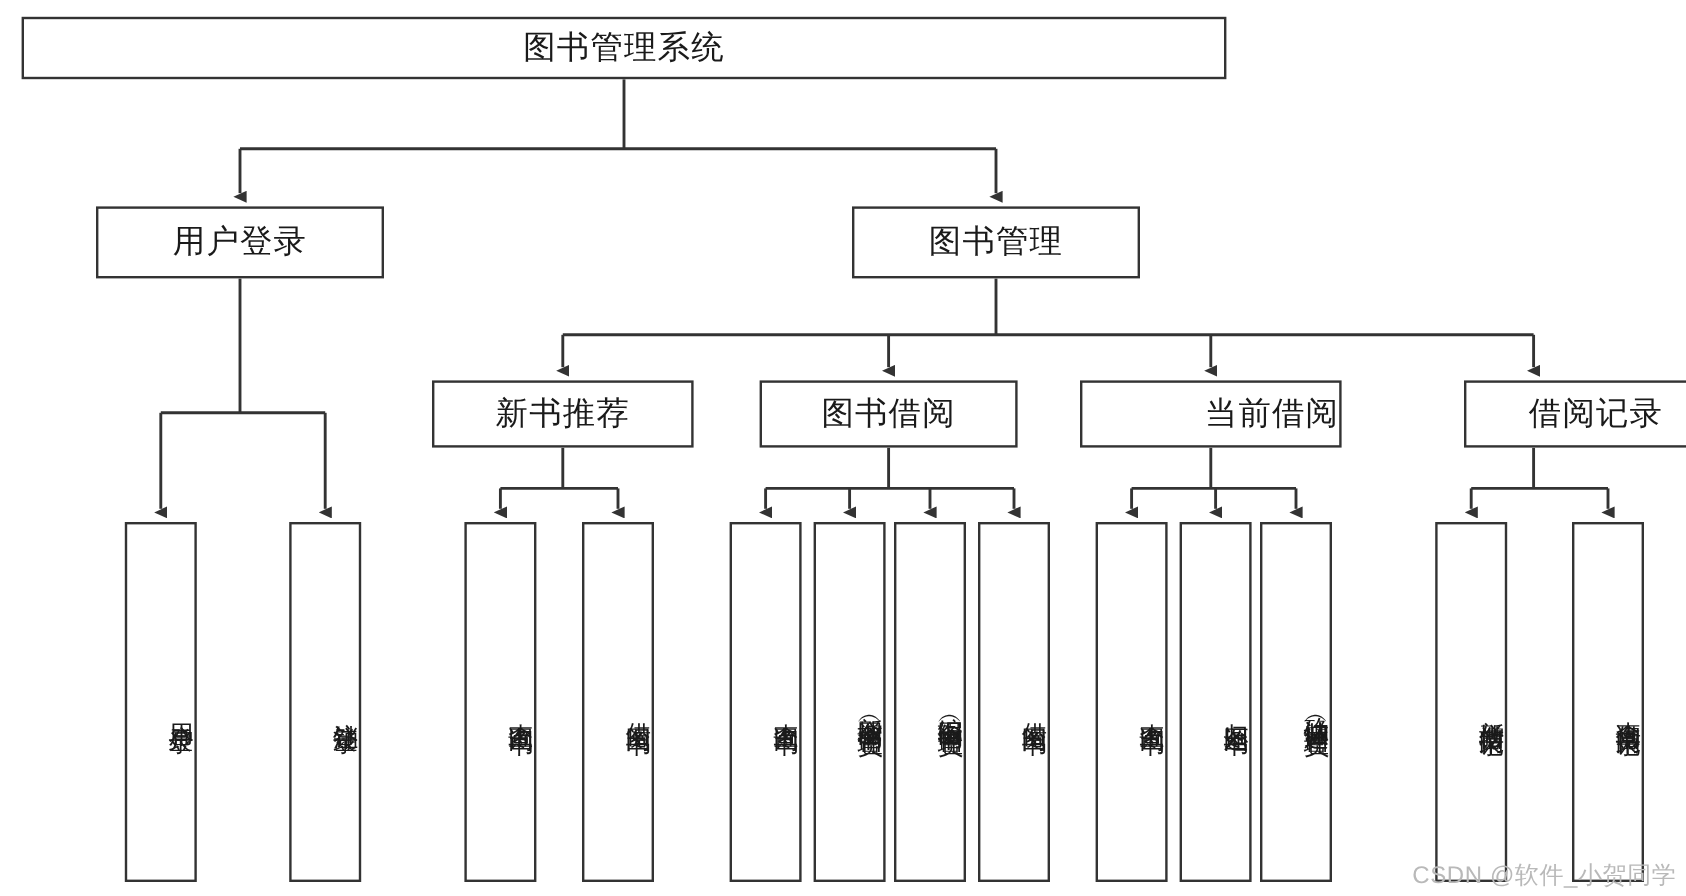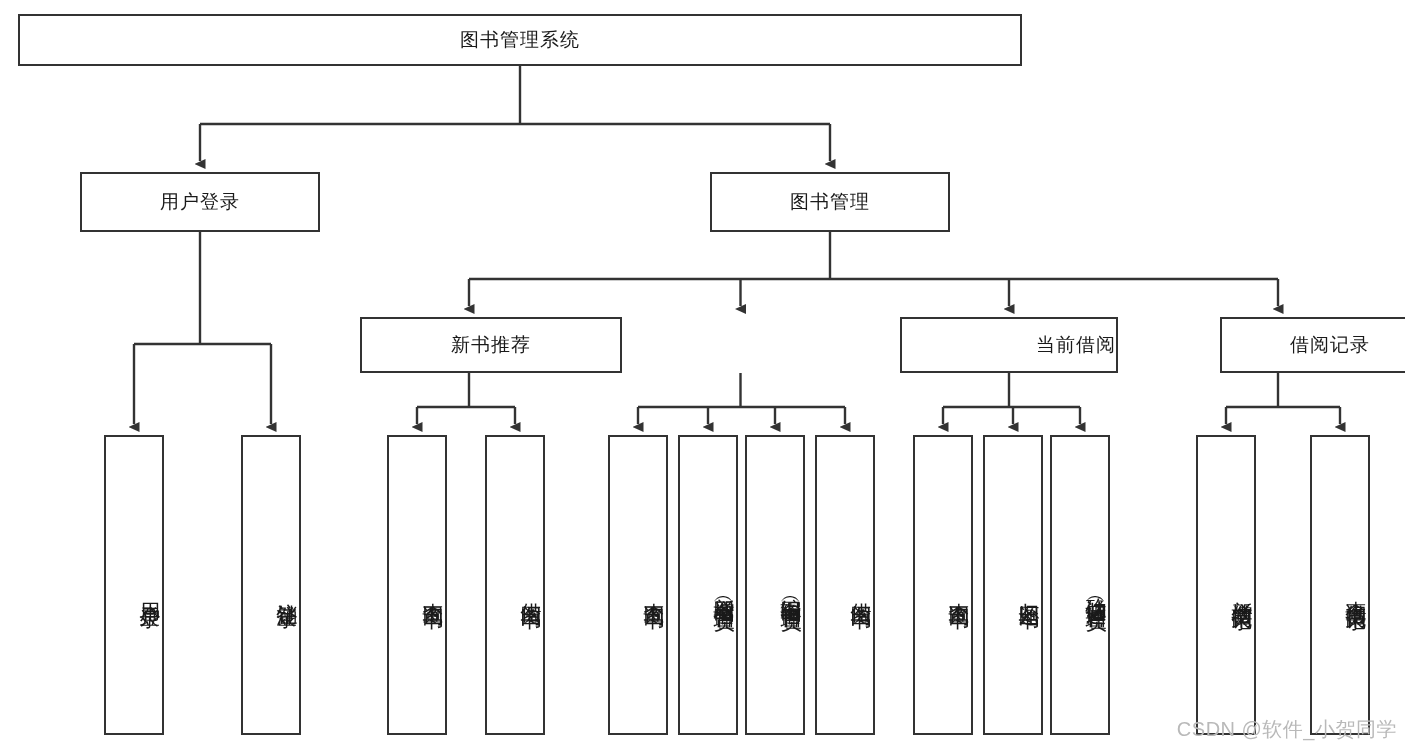--- a/index.html
+++ b/index.html
@@ -30,21 +30,21 @@
     box-sizing: border-box;
     border: 2px solid #333333;
     background: #ffffff;
     display: flex;
     align-items: center;
     justify-content: center;
     color: #1a1a1a;
     z-index: 2;
   }
   .node.horizontal {
-    font-size: 19px;
+    font-size: 27px;
     letter-spacing: 1px;
   }
   .node.vertical {
     writing-mode: vertical-rl;
     text-orientation: upright;
     font-size: 21px;
     letter-spacing: 2px;
     padding-top: 10px;
     align-items: flex-start;
     justify-content: center;
@@ -118,24 +118,27 @@
   </div>
 
   <div class="node horizontal" style="left:80px;top:172px;width:240px;height:60px;">
     <span class="node-label">用户登录</span>
   </div>
 
   <div class="node horizontal" style="left:710px;top:172px;width:240px;height:60px;">
     <span class="node-label">图书管理</span>
   </div>
 
-  <div class="node horizontal" style="left:360px;top:317px;width:262px;height:56px;">
+  <div class="node horizontal" style="left:360px;top:317px;width:218px;height:56px;">
     <span class="node-label">新书推荐</span>
   </div>
 
+  <div class="node horizontal" style="left:633px;top:317px;width:215px;height:56px;">
+    <span class="node-label">图书借阅</span>
+  </div>
 
   <div class="node horizontal" style="left:900px;top:317px;width:218px;height:56px;justify-content:flex-end;">
     <span class="node-label">当前借阅</span>
   </div>
 
   <div class="node horizontal" style="left:1220px;top:317px;width:220px;height:56px;">
     <span class="node-label">借阅记录</span>
   </div>
 
   <div class="node vertical" style="left:104px;top:435px;width:60px;height:300px;">

